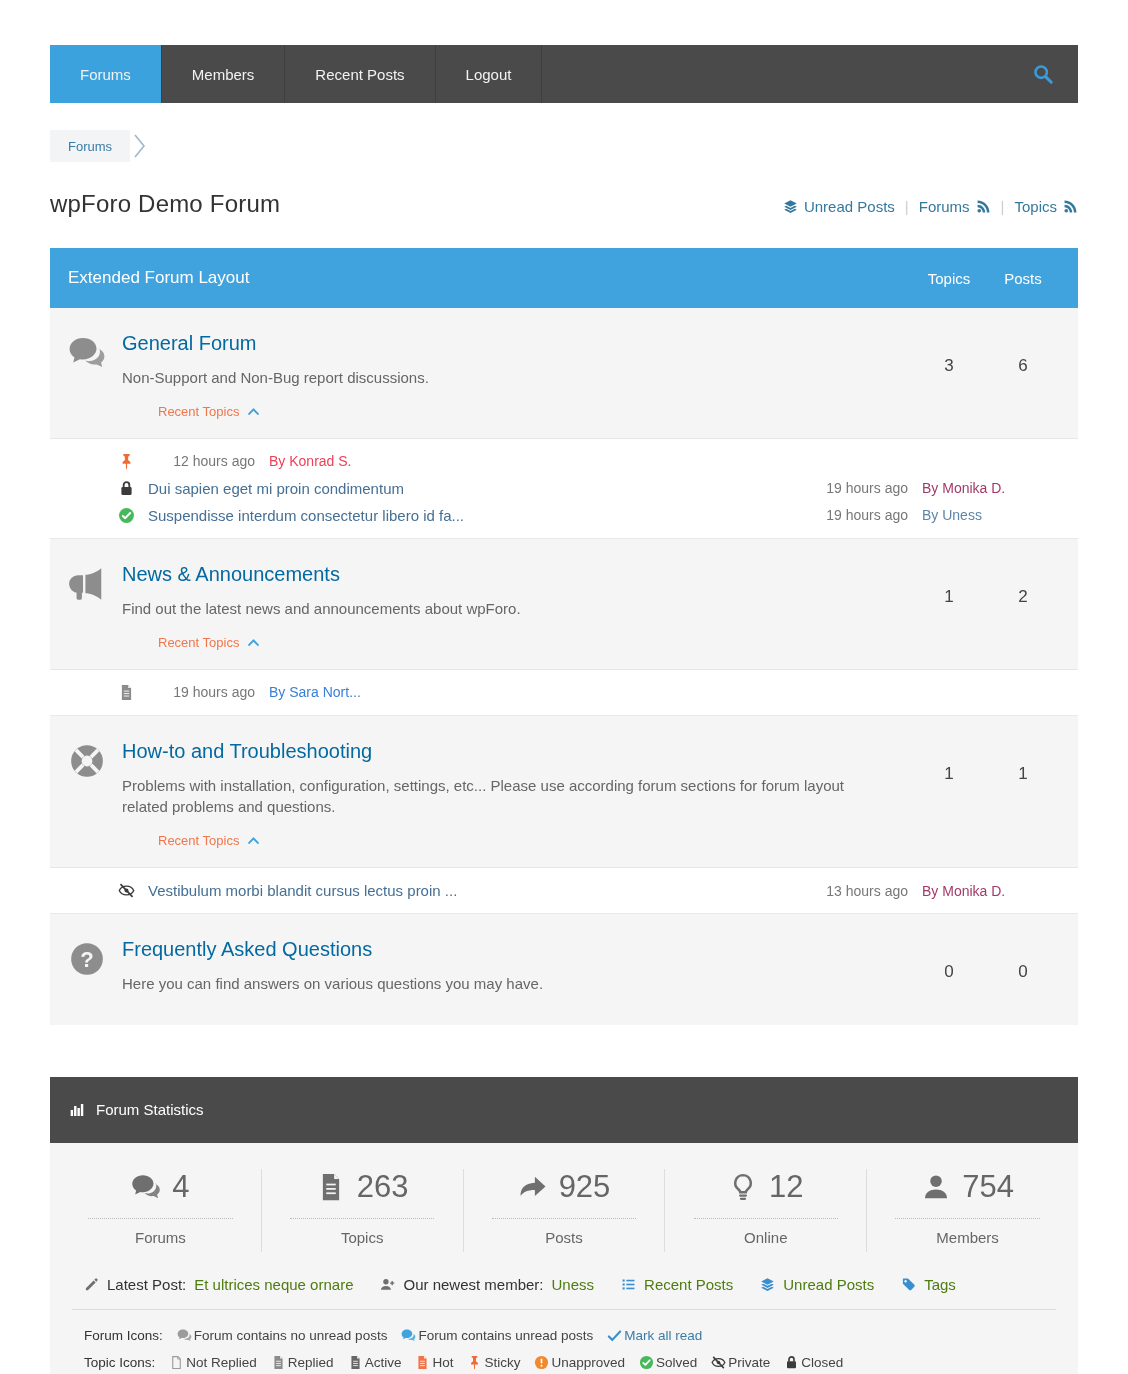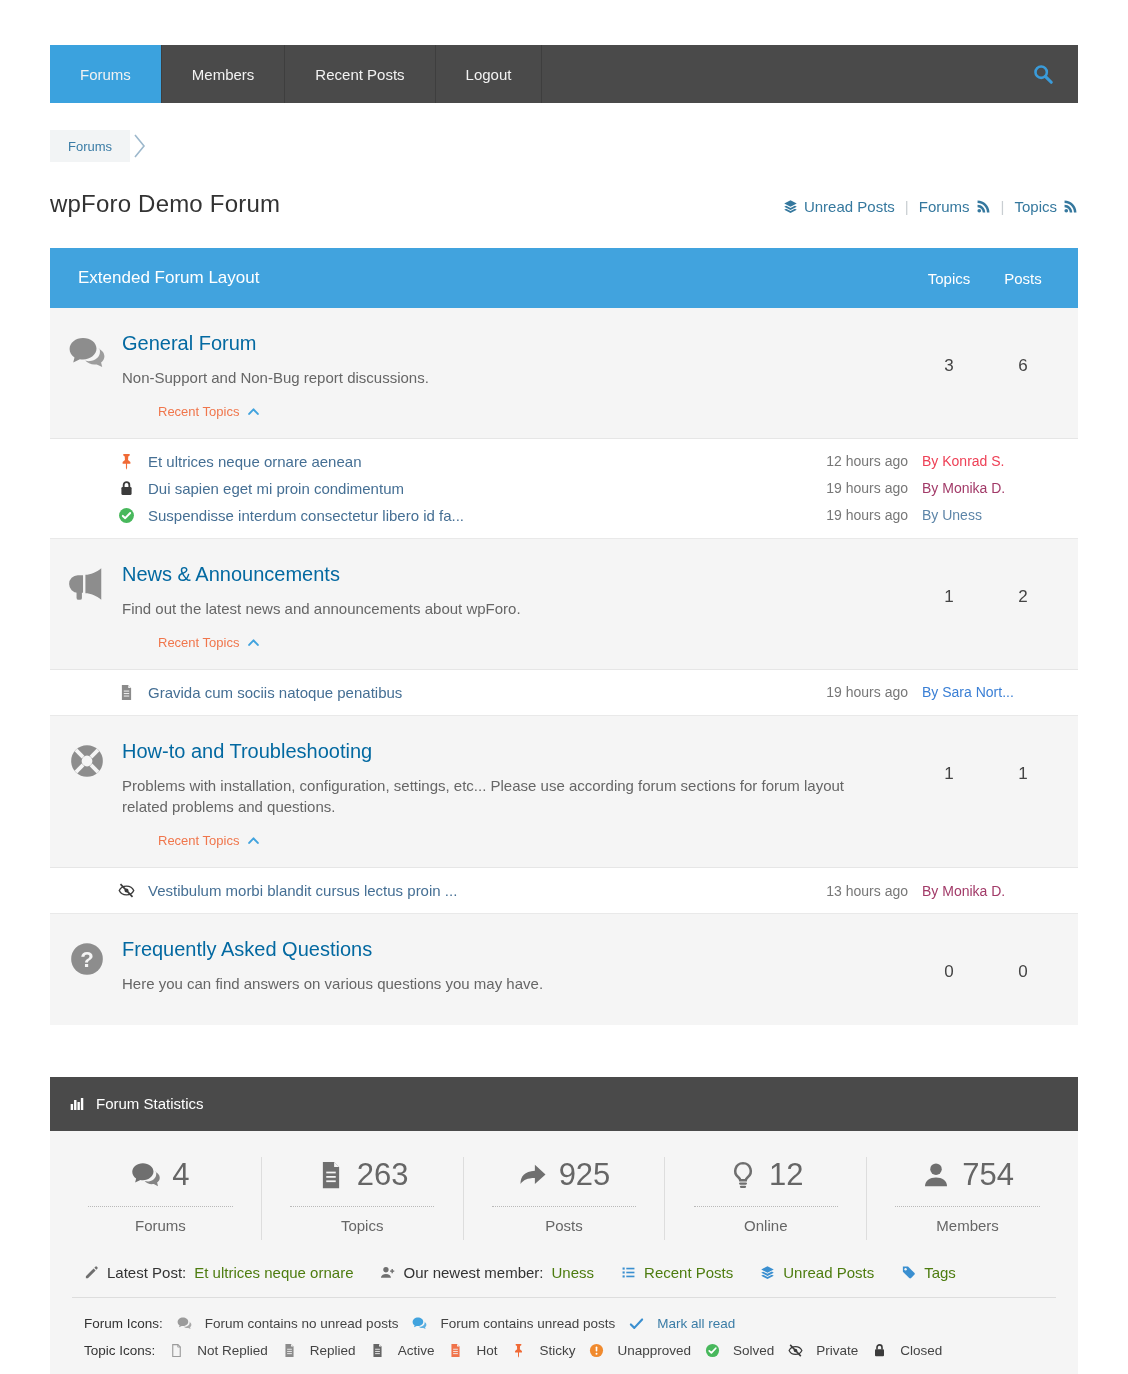--- a/index.html
+++ b/index.html
@@ -37,21 +37,21 @@
   .title-links a { color: #35789e; text-decoration: none; display: inline-flex; align-items: center; gap: 6px; cursor: pointer; }
   .title-links .ic { width: 15px; height: 15px; color: #35789e; }
   .title-links .sep { color: #c9ced2; margin: 0 10px; }
 
   
   .board { margin-top: 30px; }
   .board-head {
     background: #41a3de; color: #fff; height: 60px; display: flex; align-items: center;
     padding: 0 18px 0 18px; font-size: 17px;
   }
-  .board-head .bh-title { flex: 1; margin-left: 10px; }
+  .board-head .bh-title { flex: 1; }
   .board-head .col { width: 74px; text-align: center; font-size: 15px; }
 
   .cat { background: #f5f5f5; display: flex; padding: 24px 18px 18px 18px; border-top: 1px solid #e9e9e9; }
   .cat-iconbox { width: 54px; padding-top: 2px; color: #8d8d8d; }
   .cat-iconbox .ic { width: 38px; height: 38px; }
   .cat-main { flex: 1; padding-right: 20px; }
   .cat-title { font-size: 20px; color: #0369a1; text-decoration: none; cursor: pointer; display: inline-block; }
   .cat-desc { font-size: 15px; color: #666; margin-top: 12px; line-height: 1.45; }
   .recent-toggle { display: inline-flex; align-items: center; gap: 8px; margin-top: 15px; font-size: 13px; color: #f0764c; text-decoration: none; cursor: pointer; margin-left: 36px; }
   .recent-toggle .ic { width: 13px; height: 13px; color: #41a3de; }
@@ -60,21 +60,21 @@
 
   .topics-group { background: #fff; padding: 9px 0; border-top: 1px solid #e6e6e6; }
   .topic-row { display: flex; align-items: center; padding: 4px 0 4px 68px; height: 27px; }
   .topic-row .t-ic { width: 17px; height: 17px; }
   .topic-title { flex: 1; margin-left: 13px; font-size: 15px; color: #456f94; text-decoration: none; white-space: nowrap; overflow: hidden; cursor: pointer; }
   .topic-time { width: 120px; text-align: right; font-size: 14px; color: #777; flex: none; }
   .topic-author { width: 156px; margin-left: 14px; font-size: 14px; text-decoration: none; flex: none; cursor: pointer; }
 
   
   .stats { margin-top: 52px; }
-  .stats-head { background: #4a4a4a; color: #fff; height: 54px; display: flex; align-items: center; padding: 0 19px; font-size: 15px; gap: 11px; }
+  .stats-head { background: #4a4a4a; color: #fff; height: 66px; display: flex; align-items: center; padding: 0 19px; font-size: 15px; gap: 11px; }
   .stats-head .ic { width: 16px; height: 16px; color: #fff; }
   .stats-body { background: #f5f5f5; padding: 26px 0 14px 0; }
   .stat-grid { display: flex; padding: 0 10px; }
   .stat-cell { flex: 1; text-align: center; border-right: 1px solid #ddd; padding-bottom: 6px; }
   .stat-cell:last-child { border-right: none; }
   .stat-top { display: inline-flex; align-items: center; gap: 11px; color: #777; }
   .stat-top .ic { width: 30px; height: 30px; color: #6f6f6f; }
   .stat-value { font-size: 31px; color: #666; }
   .stat-rule { border-bottom: 1px dotted #b9b9b9; width: 72%; margin: 12px auto 10px auto; }
   .stat-label { font-size: 15px; color: #666; }
@@ -83,21 +83,21 @@
   .sl-item { display: inline-flex; align-items: center; gap: 8px; white-space: nowrap; }
   .sl-item .ic { width: 15px; height: 15px; color: #6f6f6f; }
   .sl-item .ic.blue { color: #3a8fd0; }
   .sl-label { color: #333; }
   .sl-link { color: #4d7c0f; text-decoration: none; cursor: pointer; }
   a.sl-item { text-decoration: none; cursor: pointer; }
 
   .legend { border-top: 1px solid #dddddd; margin: 0 22px; padding: 12px 12px 4px 12px; }
   .legend-row { display: flex; align-items: center; gap: 14px; font-size: 13.5px; color: #444; padding: 6px 0; flex-wrap: nowrap; }
   .legend-row .lg-label { color: #333; }
-  .lg-item { display: inline-flex; align-items: center; gap: 13px; white-space: nowrap; }
+  .lg-item { display: inline-flex; align-items: center; gap: 2px; white-space: nowrap; }
   .lg-item .ic { width: 15px; height: 15px; }
   .lg-link { color: #3a7ca6; text-decoration: none; cursor: pointer; }
 
   
   .c-orange { color: #f06a36; }
   .c-orange2 { color: #f08a2e; }
   .c-hot { color: #f0734a; }
   .c-green { color: #48b85c; }
   .c-dark { color: #3b3b3b; }
   .c-gray { color: #9b9b9b; }
@@ -318,21 +318,20 @@
       <div class="cat-counts">
         <span class="num">3</span>
         <span class="num">6</span>
       </div>
     </div>
     <div class="topics-group">
       <div class="topic-row">
         <svg class="t-ic ic c-orange">
             <use href="#i-pin"></use>
           </svg>
-        <a class="topic-title">Et ultrices neque ornare aenean</a>
         <span class="topic-time">12 hours ago</span>
         <a class="topic-author" style="color: rgb(238, 64, 86);">By Konrad S.</a>
       </div>
       <div class="topic-row">
         <svg class="t-ic ic c-dark">
             <use href="#i-lock"></use>
           </svg>
         <a class="topic-title">Dui sapien eget mi proin condimentum</a>
         <span class="topic-time">19 hours ago</span>
         <a class="topic-author" style="color: rgb(162, 58, 104);">By Monika D.</a>
@@ -364,21 +363,20 @@
       <div class="cat-counts">
         <span class="num">1</span>
         <span class="num">2</span>
       </div>
     </div>
     <div class="topics-group">
       <div class="topic-row">
         <svg class="t-ic ic c-gray2">
             <use href="#i-doc"></use>
           </svg>
-        <a class="topic-title">Gravida cum sociis natoque penatibus</a>
         <span class="topic-time">19 hours ago</span>
         <a class="topic-author" style="color: rgb(58, 127, 213);">By Sara Nort...</a>
       </div>
     </div>
 
     <div class="cat">
       <div class="cat-iconbox"><svg class="ic">
             <use href="#i-lifering"></use>
           </svg></div>
       <div class="cat-main">

